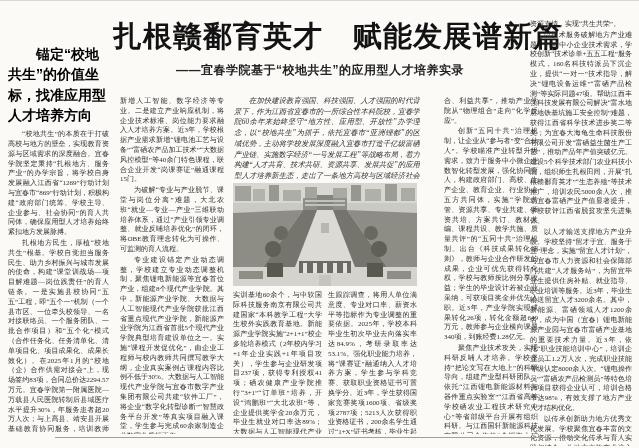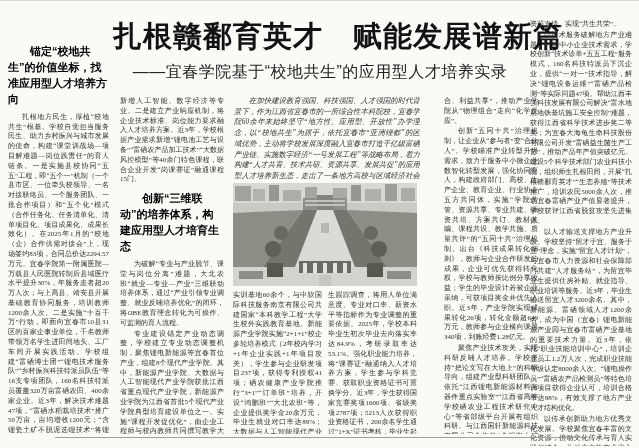--- a/index.html
+++ b/index.html
@@ -4,27 +4,27 @@
 <style>
   html,body{margin:0;padding:0;background:#e9e8e4;}
   #page{position:relative;width:639px;height:448px;background:#fbfaf7;overflow:hidden;
         font-family:"Liberation Serif",serif;color:#2e2e2e;}
   .hairline-top{position:absolute;left:0;top:0;width:639px;height:1px;background:#d9d8d3;}
   .hairline-bottom{position:absolute;left:55px;top:437px;width:530px;height:1px;background:#a09f9a;}
 
   .col{position:absolute;overflow:hidden;text-align:justify;font-size:7px;line-height:1.4;}
   .col p{margin:0 0 1px;text-indent:2em;}
   .col p.cont{text-indent:0;}
-  .col h3{font-family:"Liberation Sans",sans-serif;font-weight:bold;font-size:11px;
+  .col h3{font-family:"Liberation Sans",sans-serif;font-weight:bold;font-size:14px;
           line-height:1.45;margin:6px 0 5px;color:#000;text-indent:2em;text-align:left;}
 
   #headline-block{position:absolute;left:113px;top:20px;width:414px;height:76px;text-align:center;}
   #headline-title{font-family:"Liberation Sans",sans-serif;font-weight:900;font-size:29px;
                   line-height:1.15;color:#121212;letter-spacing:1px;white-space:nowrap;}
-  #headline-subtitle{font-family:"Liberation Sans",sans-serif;font-weight:normal;font-size:16px;
+  #headline-subtitle{font-family:"Liberation Sans",sans-serif;font-weight:bold;font-size:12px;
                      color:#222;margin-top:9px;letter-spacing:0.5px;white-space:nowrap;}
 
   #lead{position:absolute;left:234px;top:96px;width:186px;height:84px;overflow:hidden;
         font-size:7.4px;line-height:1.45;font-style:italic;color:#333;text-align:justify;}
   #lead p{margin:0;text-indent:2em;}
 
   #photo{position:absolute;left:233px;top:183px;width:184px;height:103px;overflow:hidden;
          background:#c9c8c3;}
   #photo svg{display:block;}
 
@@ -36,32 +36,32 @@
   #col6{left:530px;top:20px;width:102px;height:426px;}
 </style>
 </head>
 <body>
 
 <div id="page">
   <div class="hairline-top"></div>
 
   <div class="col" id="col1">
     <h3>锚定“校地共生”的价值坐标，找准应用型人才培养方向</h3>
+    <p>“校地共生”的本质在于打破高校与地方的壁垒，实现教育资源与区域需求的深度融合。宜春学院坚定秉持“扎根地方、服务产业”的办学宗旨，将学校自身发展融入江西省“1269”行动计划与宜春市“869”行动计划，积极构建“政府部门统筹、学校主导、企业参与、社会协同”的育人共同体，确保应用型人才培养始终紧扣地方发展脉搏。</p>
     <p>扎根地方民生，厚植“校地共生”根基。学校自觉担当服务民生、助力乡村振兴与城市发展的使命，构建“课堂训战场—项目解难题—岗位践责任”的育人链条。一是实施县校协同“五五”工程，即“五个一”机制（一个县市区、一位牵头校领导、一名对接联络员、一个服务团队、一批合作项目）和“五个化”模式（合作任务化、任务清单化、清单项目化、项目成果化、成果长效化）。在2025年1月的“校地（企）合作供需对接会”上，现场签约83项，合同总价达2294.57万元。宜春学院第一附属医院—万载县人民医院转制后县域医疗水平提升30%，年服务患者超20万人次；与上高县、靖安县开展基础教育协同服务，培训教师1200余人次。二是实施“十百千万”行动，即面向宜春市10县31区的百家企事业单位，千名教师带领万名学生进田间地头、工厂车间开展实践活动。学校组建“富硒博士团”“锂电技术服务队”“乡村振兴科技特派员队伍”等16支专项团队，160名科技特派员覆盖320万亩富硒农田、400余家企业。近3年，解决技术难题47项，“富硒水稻栽培技术”推广50万亩，亩均增收1200元；“含锂瓷土矿不脱泥选锂技术”将锂回收率从80%提升至95%，创造经济效益近5亿元。</p>
 
   </div>
 
   <div id="headline-block">
     <div id="headline-title">扎根赣鄱育英才　赋能发展谱新篇</div>
     <div id="headline-subtitle">——宜春学院基于“校地共生”的应用型人才培养实录</div>
   </div>
 
   <div class="col" id="col2">
     <p class="cont">新增人工智能、数字经济等专业。二是建立产业响应机制，将企业技术标准、岗位能力要求融入人才培养方案。近3年，学校根据产业需求新增“锂电池工艺与设备”“富硒农产品加工技术”“大数据风控模型”等40余门特色课程，联合企业开发“岗课赛证”融通课程15门。</p>
-    <h3>创新“三维联动”的培养体系，构建应用型人才培育生态</h3>
     <p>为破解“专业与产业脱节、课堂与岗位分离”难题，大北农班“就业—专业—产业”三维联动培养体系，通过“产业引领专业调整、就业反哺培养优化”的闭环，将OBE教育理念转化为可操作、可监测的育人流程。</p>
     <p>专业建设锚定产业动态调整，学校建立专业动态调整机制，聚焦锂电新能源等宜春首位产业，组建8个现代产业学院。其中，新能源产业学院、大数据与人工智能现代产业学院获批江西省重点现代产业学院，新能源产业学院为江西省首批5个现代产业学院典型培育建设单位之一。实施“课程开发促优化”，由企业工程师与校内教师共同撰写教学大纲，企业真实案例占课程内容比例不低于30%。大数据与人工智能现代产业学院与宜春市数字产业集团有限公司共建“软件工厂”，将企业“数字化转型诊断”“智慧政务平台开发”等真实项目融入课堂，学生参与完成60余家制造企业数字化质标工作。</p>
 
   </div>
 
   <div id="lead">
     <p>在加快建设教育强国、科技强国、人才强国的时代背景下，作为江西省宜春市的一所综合性本科院校，宜春学院60余年来始终坚守“地方性、应用型、开放性”办学理念，以“校地共生”为抓手，依托宜春市“亚洲锂都”的区域优势，主动将学校发展深度融入宜春市打造千亿级富硒产业链、实施数字经济“一号发展工程”等战略布局，着力构建“人才共育、技术共研、资源共享、发展共促”的应用型人才培养新生态，走出了一条地方高校与区域经济社会协同共进、双向赋能的发展之路。</p>
   </div>
 
   <div id="photo">

